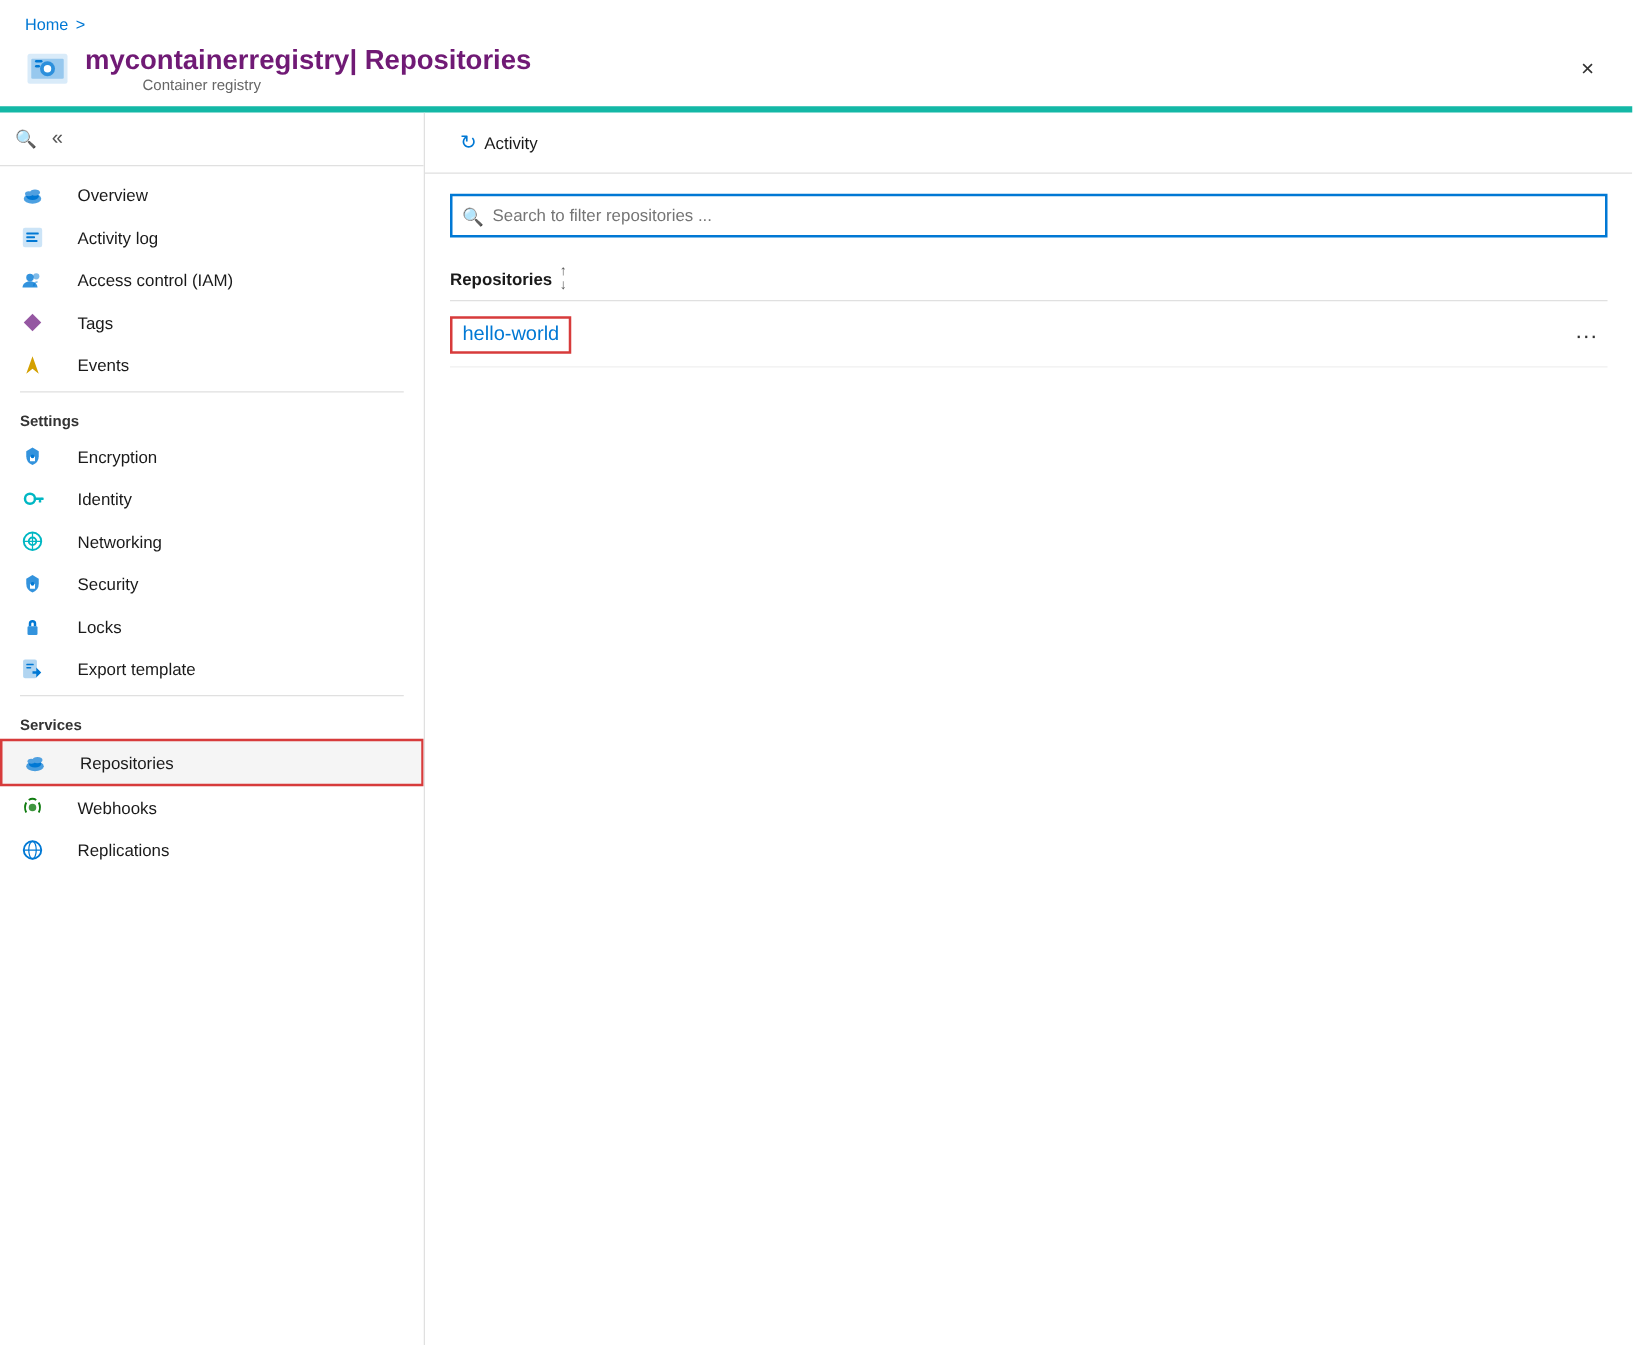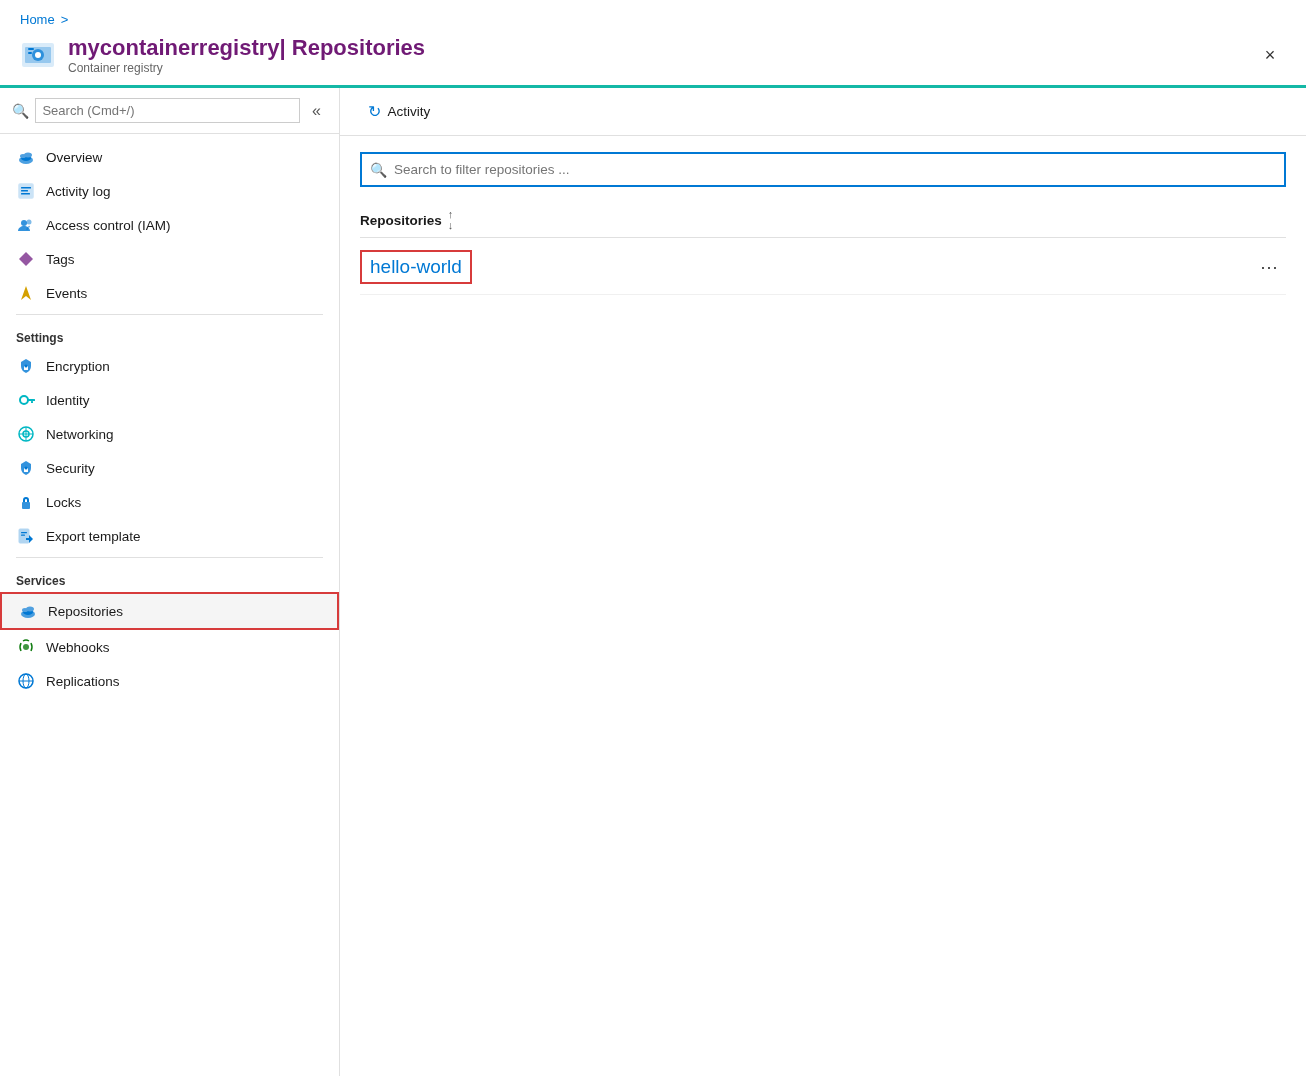--- a/index.html
+++ b/index.html
@@ -1,57 +1,57 @@
 <!DOCTYPE html>
 <html><head>
   <meta charset="utf-8">
   <style>
     * { box-sizing: border-box; margin: 0; padding: 0; }
     body { font-family: 'Segoe UI', Arial, sans-serif; font-size: 14px; color: #1a1a1a; background: #fff; display: flex; flex-direction: column; height: 1076px; width: 1306px; overflow: hidden; }
 
     
-    .top-header { padding: 12px 20px 0 20px; border-bottom: 3px solid #14b8a6; }
+    .top-header { padding: 12px 20px 0 20px; border-bottom: 5px solid #14b8a6; }
     .breadcrumb { display: flex; align-items: center; gap: 6px; font-size: 13px; color: #0078d4; margin-bottom: 8px; }
     .title-row { display: flex; align-items: center; justify-content: space-between; padding-bottom: 10px; }
     .title-left { display: flex; align-items: center; gap: 12px; }
     .title-icon { width: 36px; height: 36px; }
     .title-text h1 { font-size: 22px; font-weight: 600; color: #701a75; }
-    .title-text p { font-size: 12px; color: #666; }
+    .title-text p { font-size: 12px; color: #666; margin-left: 46px; }
     .close-btn { width: 32px; height: 32px; display: flex; align-items: center; justify-content: center; cursor: pointer; font-size: 18px; color: #333; border: none; background: none; }
 
     
     .main-layout { display: flex; flex: 1; overflow: hidden; }
 
     
     .sidebar { width: 340px; min-width: 340px; border-right: 1px solid #e0e0e0; display: flex; flex-direction: column; overflow: hidden; }
     .sidebar-search { padding: 10px 12px; border-bottom: 1px solid #e0e0e0; display: flex; align-items: center; gap: 6px; }
     .sidebar-search input { flex: 1; border: 1px solid #ccc; padding: 5px 8px; font-size: 13px; outline: none; }
     .collapse-btn { background: none; border: none; cursor: pointer; font-size: 16px; color: #555; padding: 2px 6px; }
 
     .sidebar-nav { flex: 1; overflow-y: auto; padding: 6px 0; }
-    .nav-item { display: flex; align-items: center; gap: 10px; padding: 7px 16px; cursor: pointer; font-size: 13.5px; color: #1a1a1a; }
+    .nav-item { display: flex; align-items: center; gap: 26px; padding: 7px 16px; cursor: pointer; font-size: 13.5px; color: #1a1a1a; }
     .nav-icon { width: 20px; height: 20px; display: flex; align-items: center; justify-content: center; flex-shrink: 0; font-size: 16px; }
     .section-label { font-size: 12px; font-weight: 700; color: #333; padding: 12px 16px 4px 16px; }
     .section-divider { border: none; border-top: 1px solid #e0e0e0; margin: 4px 16px; }
 
     
     .content { flex: 1; display: flex; flex-direction: column; overflow: hidden; }
     .content-toolbar { padding: 10px 20px; border-bottom: 1px solid #e0e0e0; display: flex; align-items: center; gap: 8px; }
     .refresh-btn { display: flex; align-items: center; gap: 6px; background: none; border: none; cursor: pointer; font-size: 13.5px; color: #1a1a1a; padding: 4px 8px; }
 
     .content-body { flex: 1; padding: 16px 20px; overflow-y: auto; }
 
     .filter-input-wrap { position: relative; margin-bottom: 16px; }
     .filter-input-wrap input { width: 100%; border: 2px solid #0078d4; padding: 8px 12px 8px 32px; font-size: 13.5px; outline: none; }
     .filter-input-wrap .search-icon-inner { position: absolute; left: 10px; top: 50%; transform: translateY(-50%); color: #666; font-size: 14px; }
 
     .repo-table-header { display: flex; align-items: center; gap: 6px; font-weight: 600; font-size: 13.5px; padding: 6px 0; border-bottom: 1px solid #e0e0e0; margin-bottom: 2px; }
 
     .repo-row { display: flex; align-items: center; justify-content: space-between; padding: 10px 0; border-bottom: 1px solid #f0f0f0; }
-    .repo-link { color: #0078d4; text-decoration: none; font-size: 19px; border: 2px solid #d73b3b; padding: 4px 8px; display: inline-block; }
+    .repo-link { color: #0078d4; text-decoration: none; font-size: 16px; border: 2px solid #d73b3b; padding: 4px 8px; display: inline-block; }
     .more-btn { background: none; border: none; cursor: pointer; font-size: 18px; color: #333; padding: 2px 8px; }
 
     
     .icon-blue { color: #0078d4; }
 
     
     ::-webkit-scrollbar { width: 6px; }
     ::-webkit-scrollbar-thumb { background: #ccc; border-radius: 3px; }
 
     .nav-item-active-outline {
@@ -87,21 +87,20 @@
     </div>
     <button class="close-btn">×</button>
   </div>
 </div>
 
 <div class="main-layout">
 
   <div class="sidebar">
     <div class="sidebar-search">
       <span style="color:#666;font-size:14px;">🔍</span>
-      <input type="text" style="border: 1px solid rgb(204, 204, 204); padding: 4px 6px; font-size: 13px; flex: 1 1 0%; outline: none;" placeholder="Search (Cmd+/)">
       <button class="collapse-btn">«</button>
     </div>
 
     <div class="sidebar-nav">
 
       <div class="nav-item">
         <span class="nav-icon icon-blue">
           <svg width="18" height="18" viewBox="0 0 18 18">
               <ellipse cx="9" cy="12" rx="7" ry="4" fill="#0078d4" opacity="0.7"></ellipse>
               <ellipse cx="9" cy="10" rx="5" ry="3" fill="#0078d4"></ellipse>

